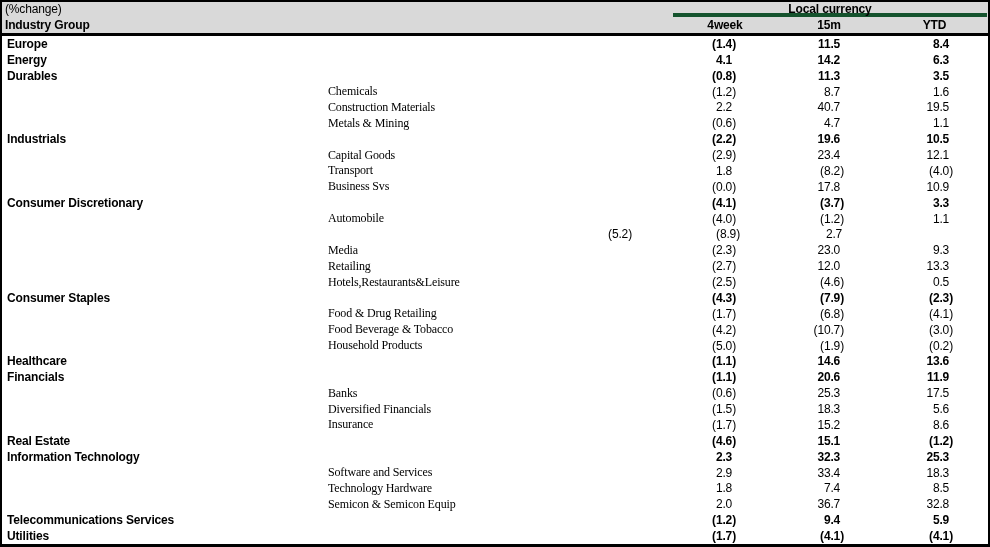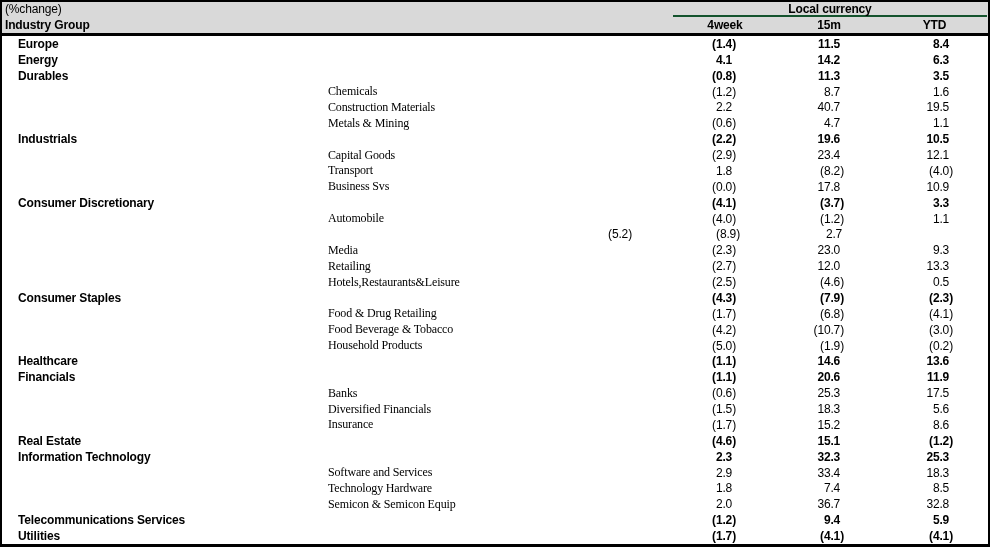--- a/index.html
+++ b/index.html
@@ -23,38 +23,38 @@
     display:grid;
     grid-template-columns:671px 104px 104px 1fr;
     grid-template-rows:15px 16px;
   }
   .hleft { padding-left:3px; white-space:nowrap; }
   .pct { grid-column:1; grid-row:1; font-weight:normal; line-height:15px; }
   .ig  { grid-column:1; grid-row:2; font-weight:bold; line-height:16px; }
   .currency {
     grid-column:2/5; grid-row:1;
     text-align:center; font-weight:bold; line-height:14px;
-    border-bottom:2px solid #14532d;
+    border-bottom:4px solid #14532d;
     margin-right:1px;
   }
   .hcol { grid-row:2; text-align:center; font-weight:bold; line-height:16px; }
   .hc0 { grid-column:2; } .hc1 { grid-column:3; } .hc2 { grid-column:4; }
   .body {
     height:508px;
     display:flex; flex-direction:column;
   }
   .row {
     flex:1;
     display:grid;
     grid-template-columns:671px 104px 104px 1fr;
     align-items:center;
   }
   .row.group { font-weight:bold; }
   .cell { white-space:nowrap; }
-  .lab { padding-left:16px; }
+  .lab { padding-left:5px; }
   .lab.sub { padding-left:326px;font-family:Liberation Serif, serif; }
   .num { text-align:right; }
   .n0 { padding-right:41px; }
   .n1 { padding-right:37px; }
   .n2 { padding-right:35px; }
   .ghost { visibility:hidden; }
 </style>
 </head>
 <body>
 

